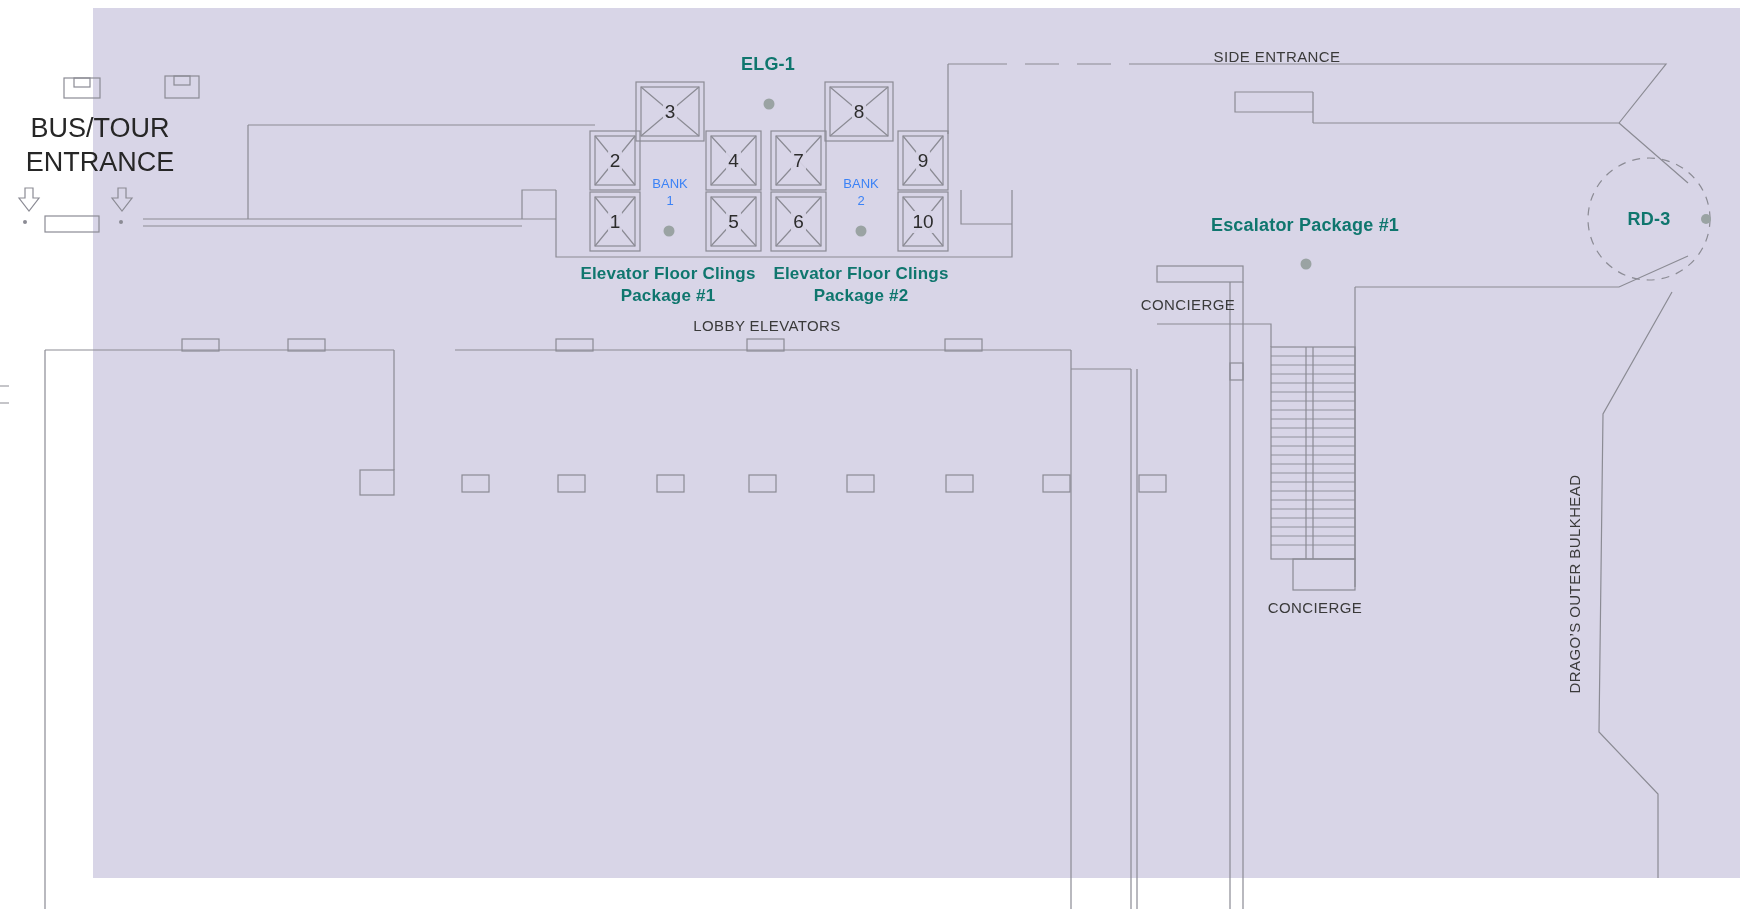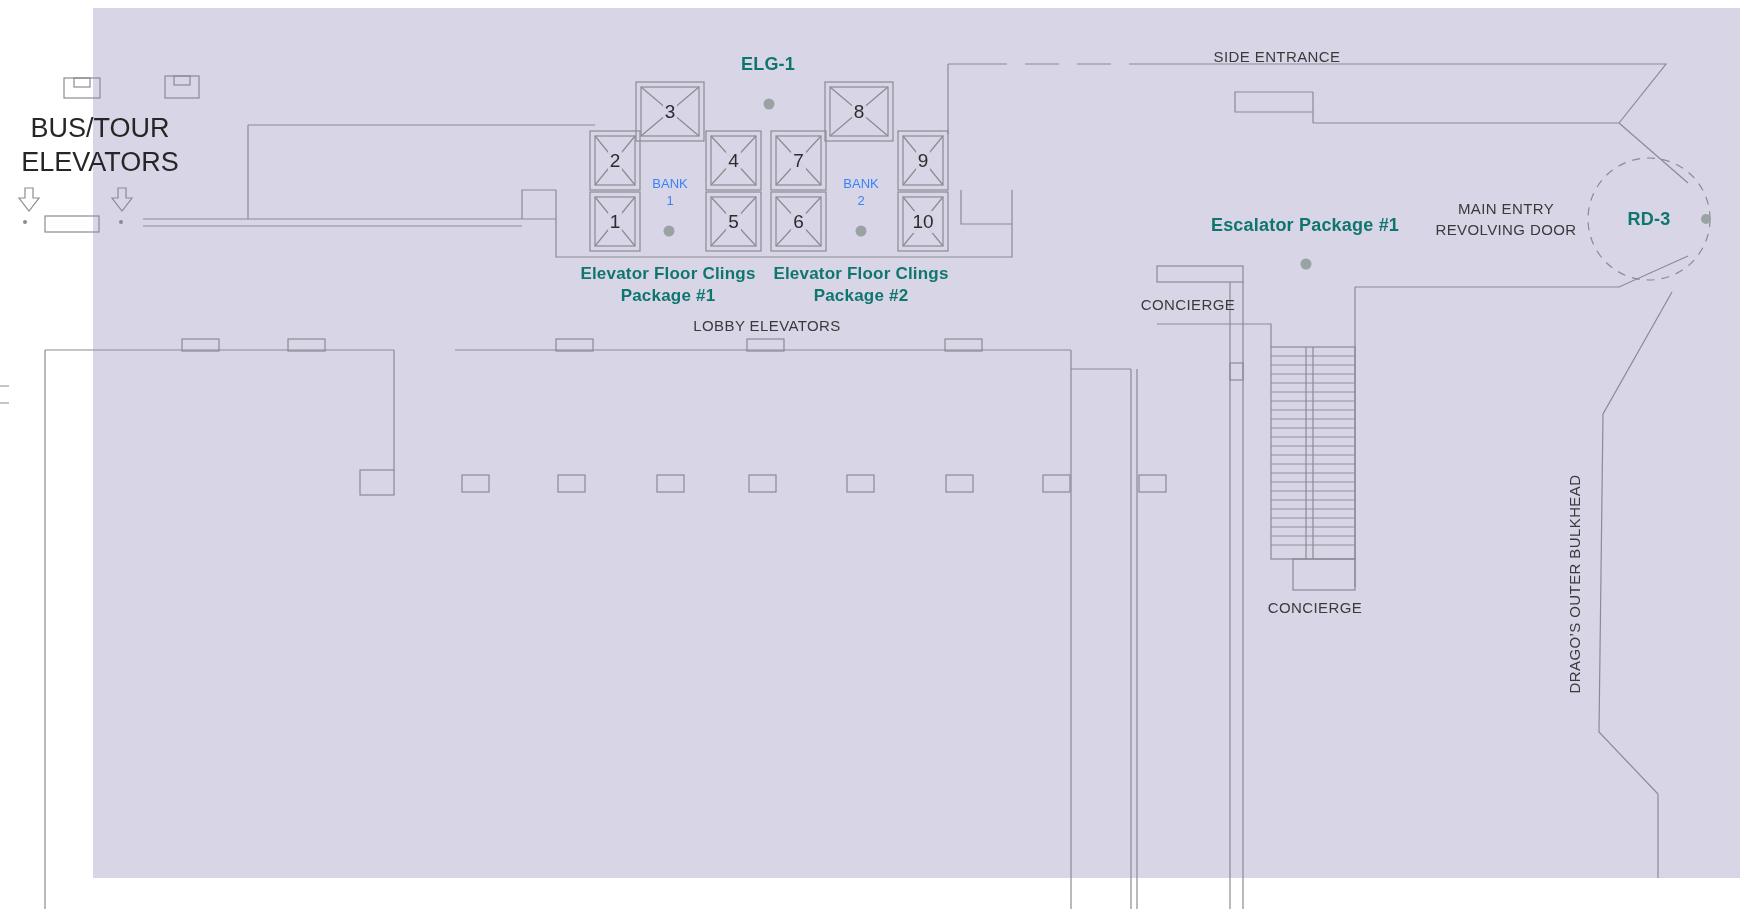--- a/index.html
+++ b/index.html
@@ -163,28 +163,26 @@
 
     <g fill="#9aa3a3" stroke="none">
       <circle cx="769" cy="104" r="5.5"></circle>
       <circle cx="669" cy="231" r="5.5"></circle>
       <circle cx="861" cy="231" r="5.5"></circle>
       <circle cx="1306" cy="264" r="5.5"></circle>
     </g>
   </svg>
 
   <div class="lbl big center pre" style="left:20px; top:112px; width:160px; font-size:27px;">BUS/TOUR
-ELEVATORS</div>
+ENTRANCE</div>
 
   <div class="lbl graybold center" style="left:718px; top:53px; width:100px;">ELG-1</div>
 
   <div class="lbl small center" style="left:1167px; top:36px; width:220px;margin-top:12px;">SIDE ENTRANCE</div>
 
-  <div class="lbl small center pre" style="left:1406px; top:198px; width:200px; line-height:1.4;">MAIN ENTRY
-REVOLVING DOOR</div>
 
   <div class="lbl graybold center" style="left:1599px; top:208px; width:100px;">RD-3</div>
 
   <div class="lbl graybold center" style="left:1175px; top:214px; width:260px;">Escalator Package #1</div>
 
   <div class="lbl graybold center pre" style="left:573px; top:263px; width:190px; font-size:17px;">Elevator Floor Clings
 Package #1</div>
 
   <div class="lbl graybold center pre" style="left:766px; top:263px; width:190px; font-size:17px;">Elevator Floor Clings
 Package #2</div>

